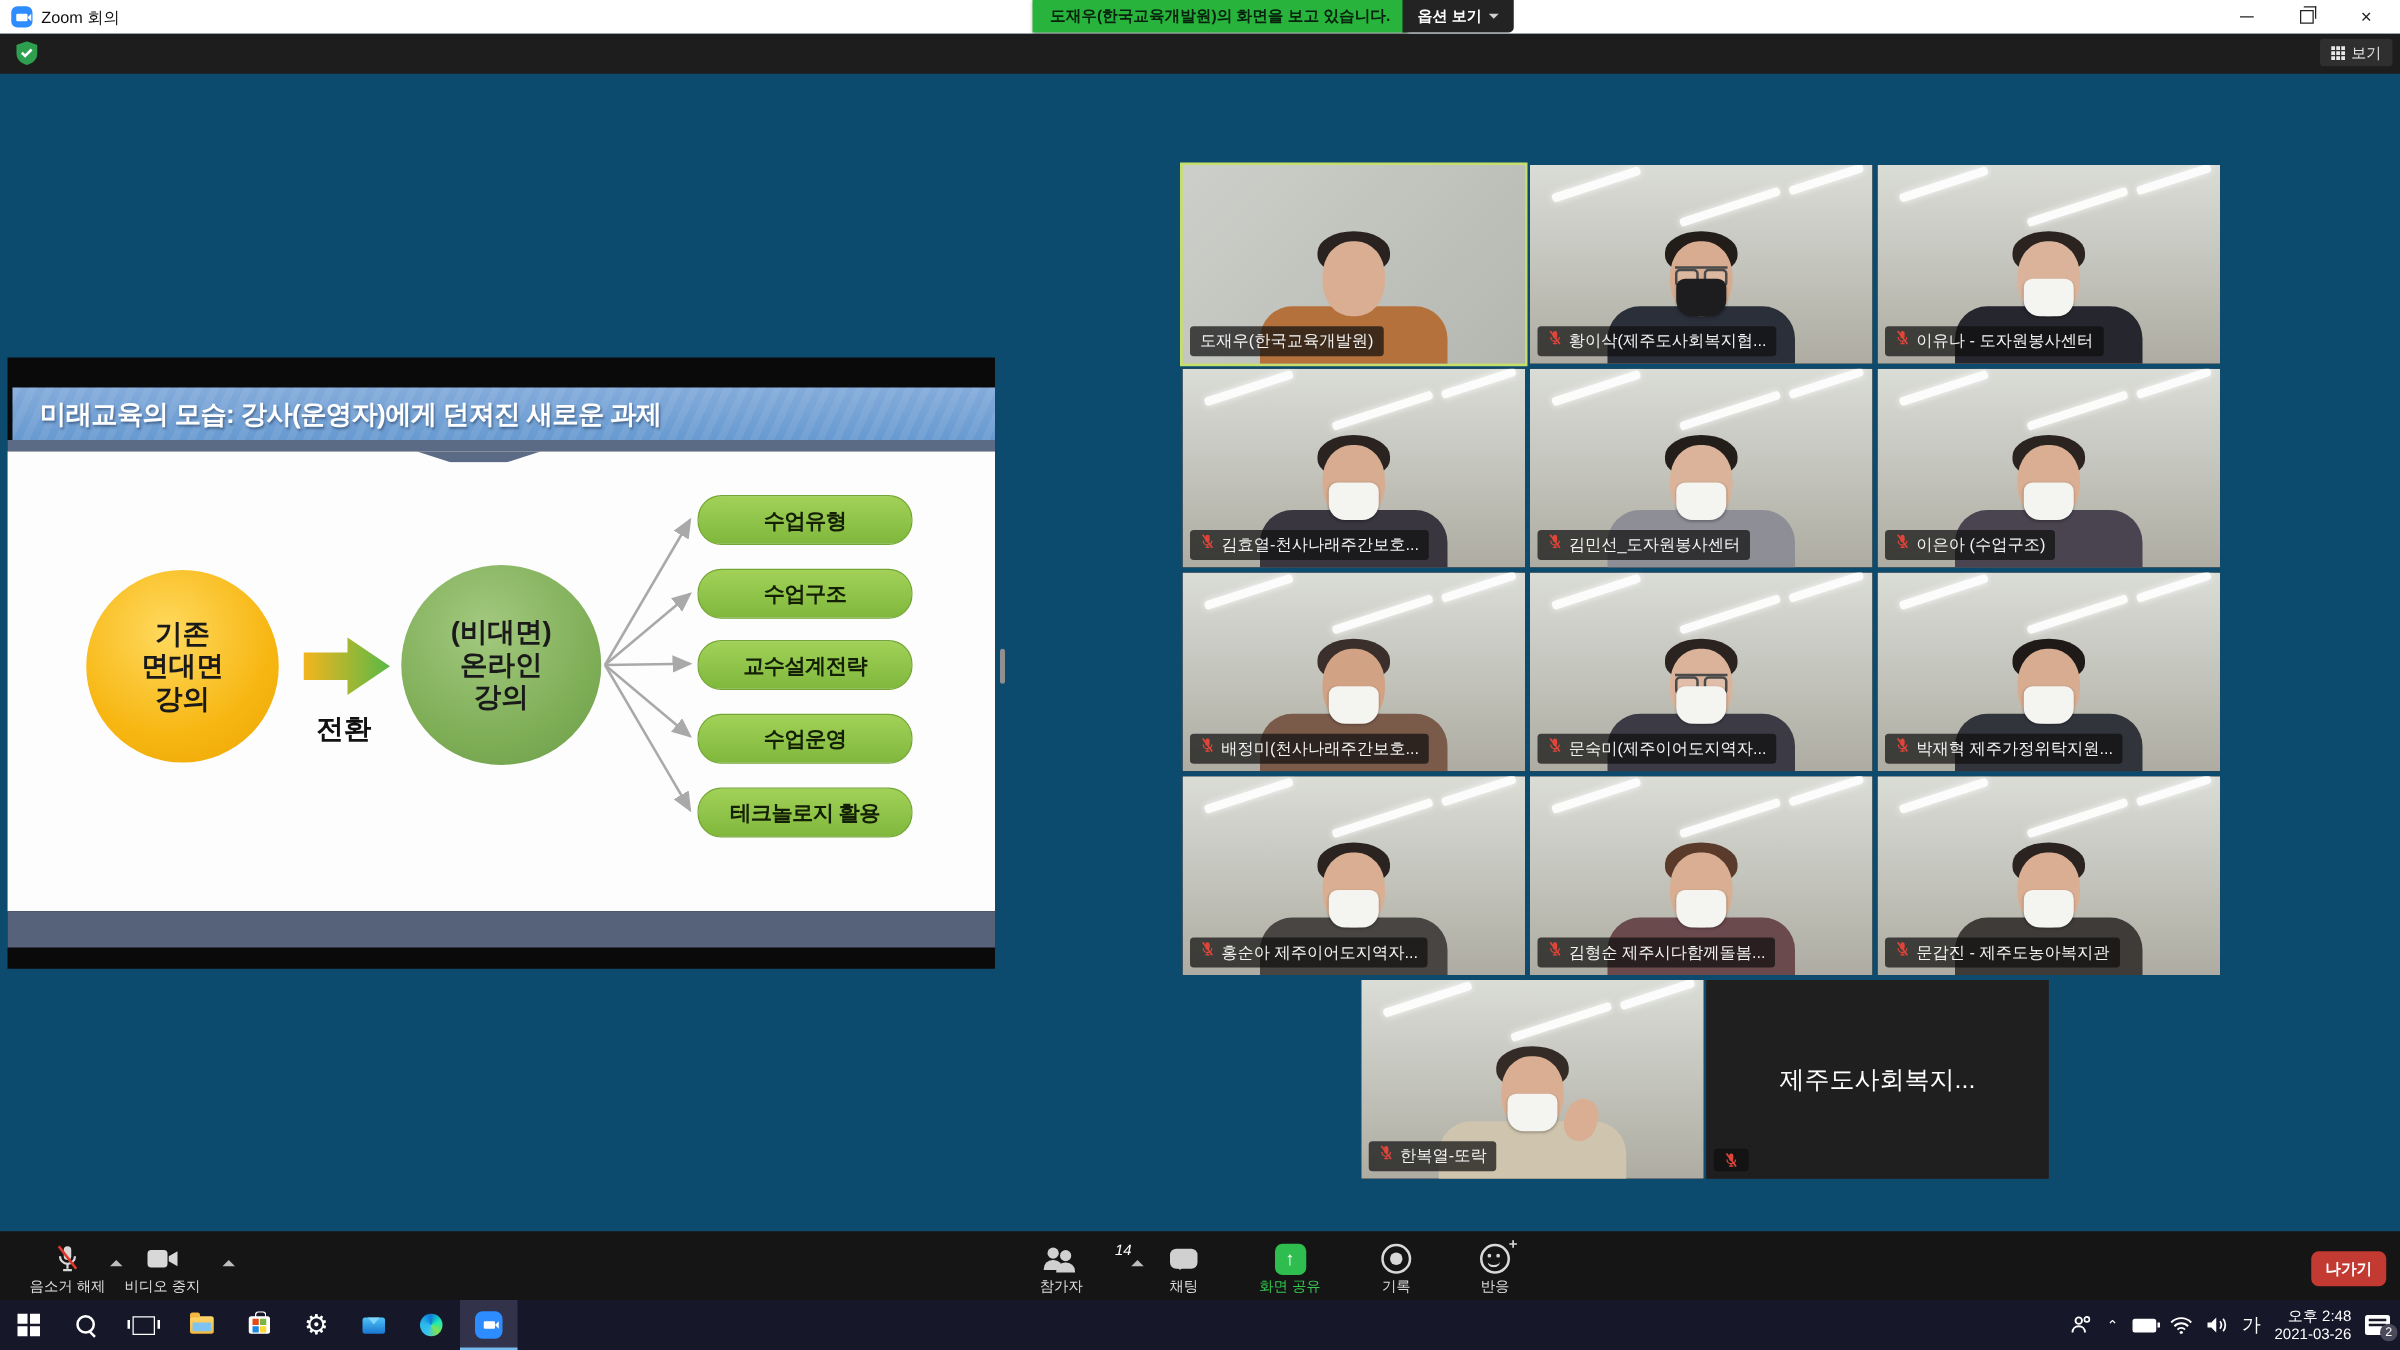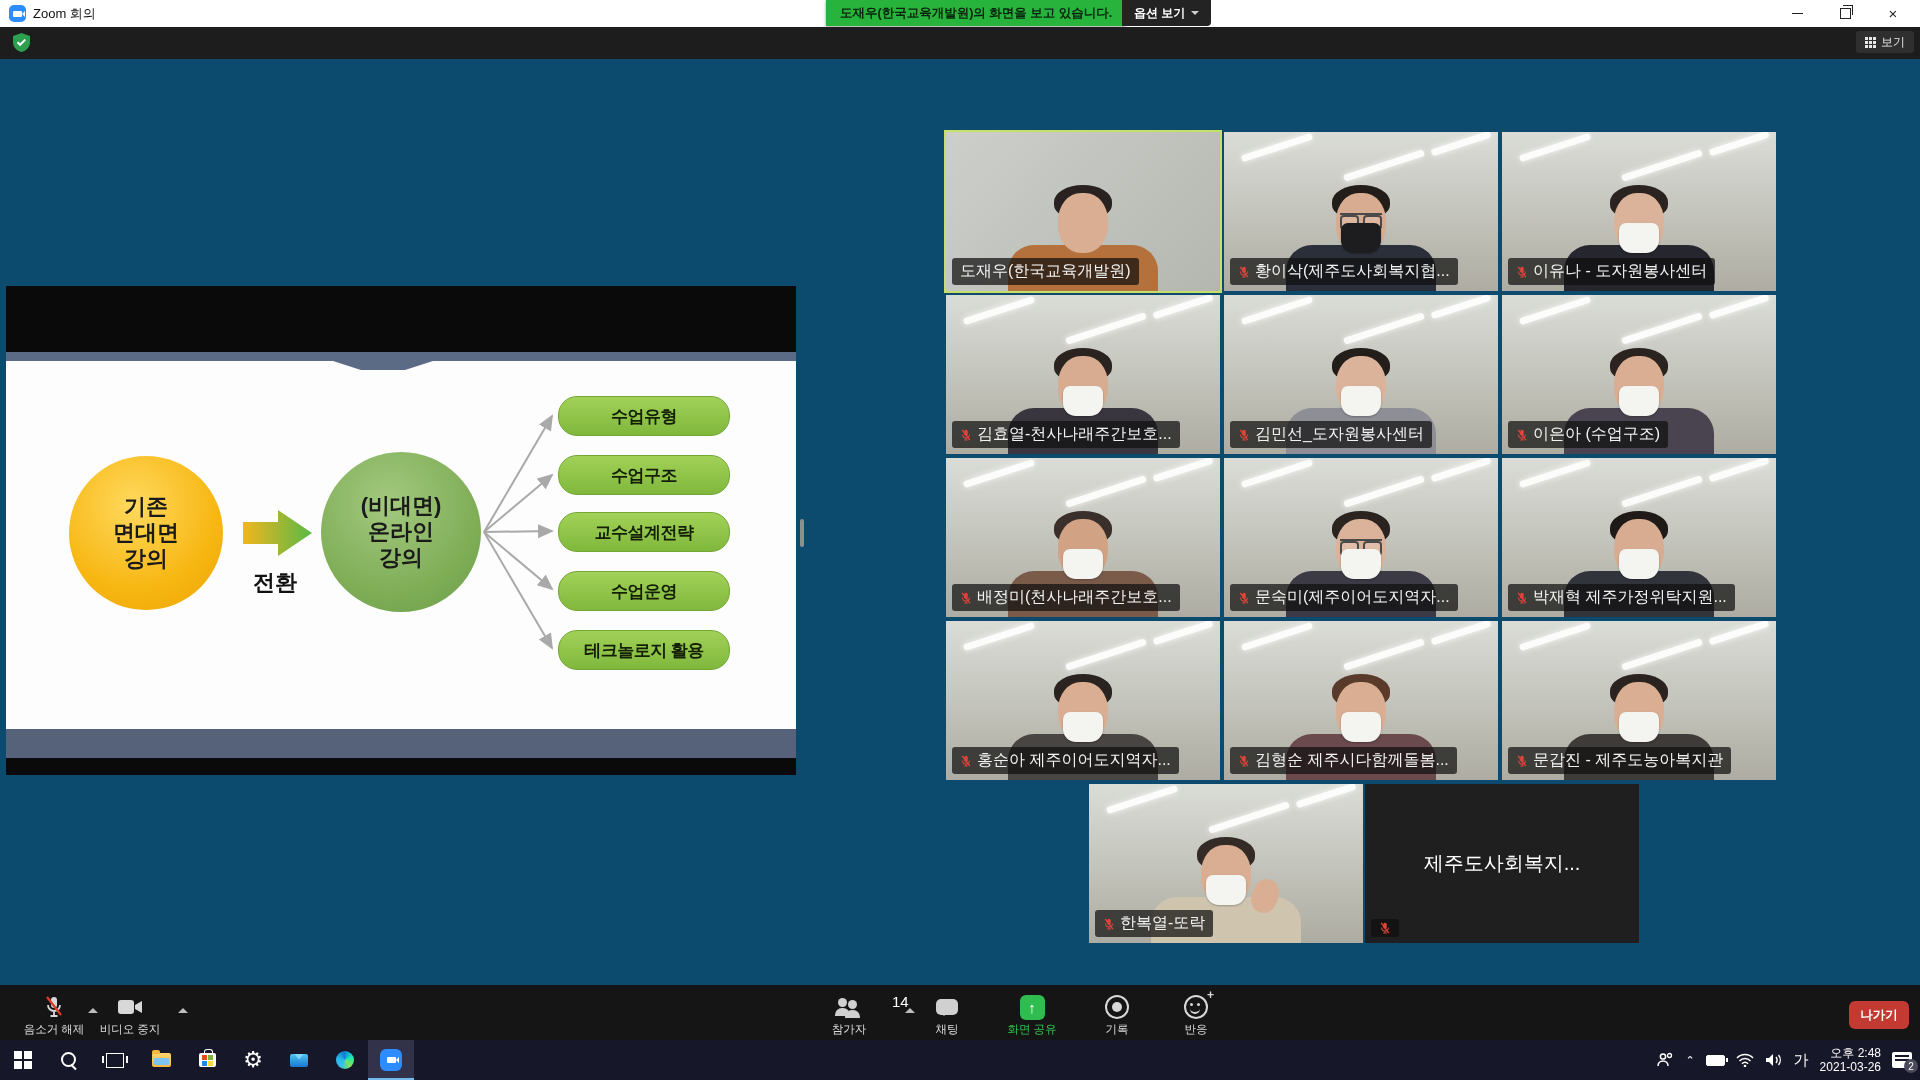--- a/index.html
+++ b/index.html
@@ -74,36 +74,36 @@
   .body{position:absolute;bottom:0;left:50%;transform:translateX(-50%);width:150px;height:46px;border-radius:26px 26px 0 0;}
   .head{position:absolute;bottom:36px;left:50%;transform:translateX(-50%);width:58px;height:70px;}
   .face{position:absolute;left:4px;top:8px;width:50px;height:60px;border-radius:46%;}
   .hair{position:absolute;left:0;top:0;width:58px;height:34px;border-radius:50% 50% 42% 42%;}
   .mask{position:absolute;left:9px;bottom:2px;width:40px;height:30px;border-radius:7px 7px 13px 13px;box-shadow:0 1px 2px rgba(0,0,0,.25);}
   .glasses{position:absolute;left:8px;top:28px;width:42px;height:12px;border-top:2px solid #4a4a4a;
     display:flex;justify-content:space-between;}
   .glasses i{width:15px;height:11px;border:2px solid #4a4a4a;border-radius:4px;background:rgba(255,255,255,.15);}
   .hand{position:absolute;right:28px;bottom:30px;width:26px;height:34px;border-radius:45%;transform:rotate(18deg);}
   .tag{position:absolute;left:6px;bottom:6px;background:rgba(15,15,15,.72);border-radius:3px;display:flex;
-    align-items:center;gap:5px;padding:3px 8px;color:#f2f2f2;font-size:16px;white-space:nowrap;max-width:92%;overflow:hidden;}
+    gap:5px;padding:3px 8px;color:#f2f2f2;font-size:13px;white-space:nowrap;max-width:92%;overflow:hidden;}
   .mic-off{width:12px;height:12px;flex:none;}
   .off-name{position:absolute;inset:0;display:flex;align-items:center;justify-content:center;
     color:#fff;font-size:20px;background:#1f1f1f;}
 
   
   #toolbar{position:absolute;left:0;top:985px;width:1920px;height:55px;background:#151515;}
   .tb-btn{position:absolute;display:flex;flex-direction:column;align-items:center;gap:3px;color:#dedede;
     font-size:11.5px;cursor:pointer;}
   .tb-ic{height:24px;display:flex;align-items:center;justify-content:center;}
   .chev-up{width:0;height:0;border:5px solid transparent;border-bottom-color:#bdbdbd;position:absolute;}
   #btn-mute{left:14px;top:10px;width:80px;}
   #btn-video{left:88px;top:10px;width:84px;}
   #chev-mute{left:88px;top:18px;} #chev-video{left:178px;top:18px;} #chev-part{left:905px;top:18px;}
   #btn-part{left:806px;top:10px;width:86px;}
-  #part-count{position:absolute;left:58px;top:-2px;font-size:15px;color:#fff;}
+  #part-count{position:absolute;left:58px;top:-2px;font-size:12px;color:#fff;font-style:italic;}
   #btn-chat{left:922px;top:10px;width:50px;}
   #btn-share{left:992px;top:10px;width:80px;color:#35c653;}
   #btn-rec{left:1092px;top:10px;width:50px;}
   #btn-react{left:1168px;top:10px;width:56px;}
   #btn-leave{position:absolute;left:1849px;top:16px;width:60px;height:28px;background:#c23a31;border-radius:6px;
     color:#fff;font-size:12.5px;font-weight:bold;display:flex;align-items:center;justify-content:center;cursor:pointer;}
   .share-ic{width:25px;height:25px;border-radius:6px;background:#2ebd4e;display:flex;align-items:center;justify-content:center;
     color:#fff;font-size:15px;font-weight:bold;}
   .rec-ic{width:20px;height:20px;border:2px solid #d8d8d8;border-radius:50%;display:flex;align-items:center;justify-content:center;}
   .rec-ic i{width:10px;height:10px;border-radius:50%;background:#d8d8d8;}
@@ -196,20 +196,23 @@
           <i></i>
           <i></i>
           <i></i>
         </span>
       <span>보기</span>
     </div>
   </div>
 
   <div id="slide">
     <div id="slide-body"></div>
+    <div id="slide-titlebar">
+      <div id="slide-title">미래교육의 모습: 강사(운영자)에게 던져진 새로운 과제</div>
+    </div>
     <div id="slide-titlestrip"></div>
     <div id="slide-notch"></div>
 
     <svg id="slide-svg" width="790" height="489" viewBox="0 0 790 489">
       <defs>
         <linearGradient id="ag" x1="0" y1="0" x2="1" y2="0">
           <stop offset="0" stop-color="#f3b51d"></stop>
             <stop offset="1" stop-color="#58b947"></stop>
         </linearGradient>
         <marker id="ah" markerWidth="9" markerHeight="8" refX="7" refY="3.5" orient="auto">

